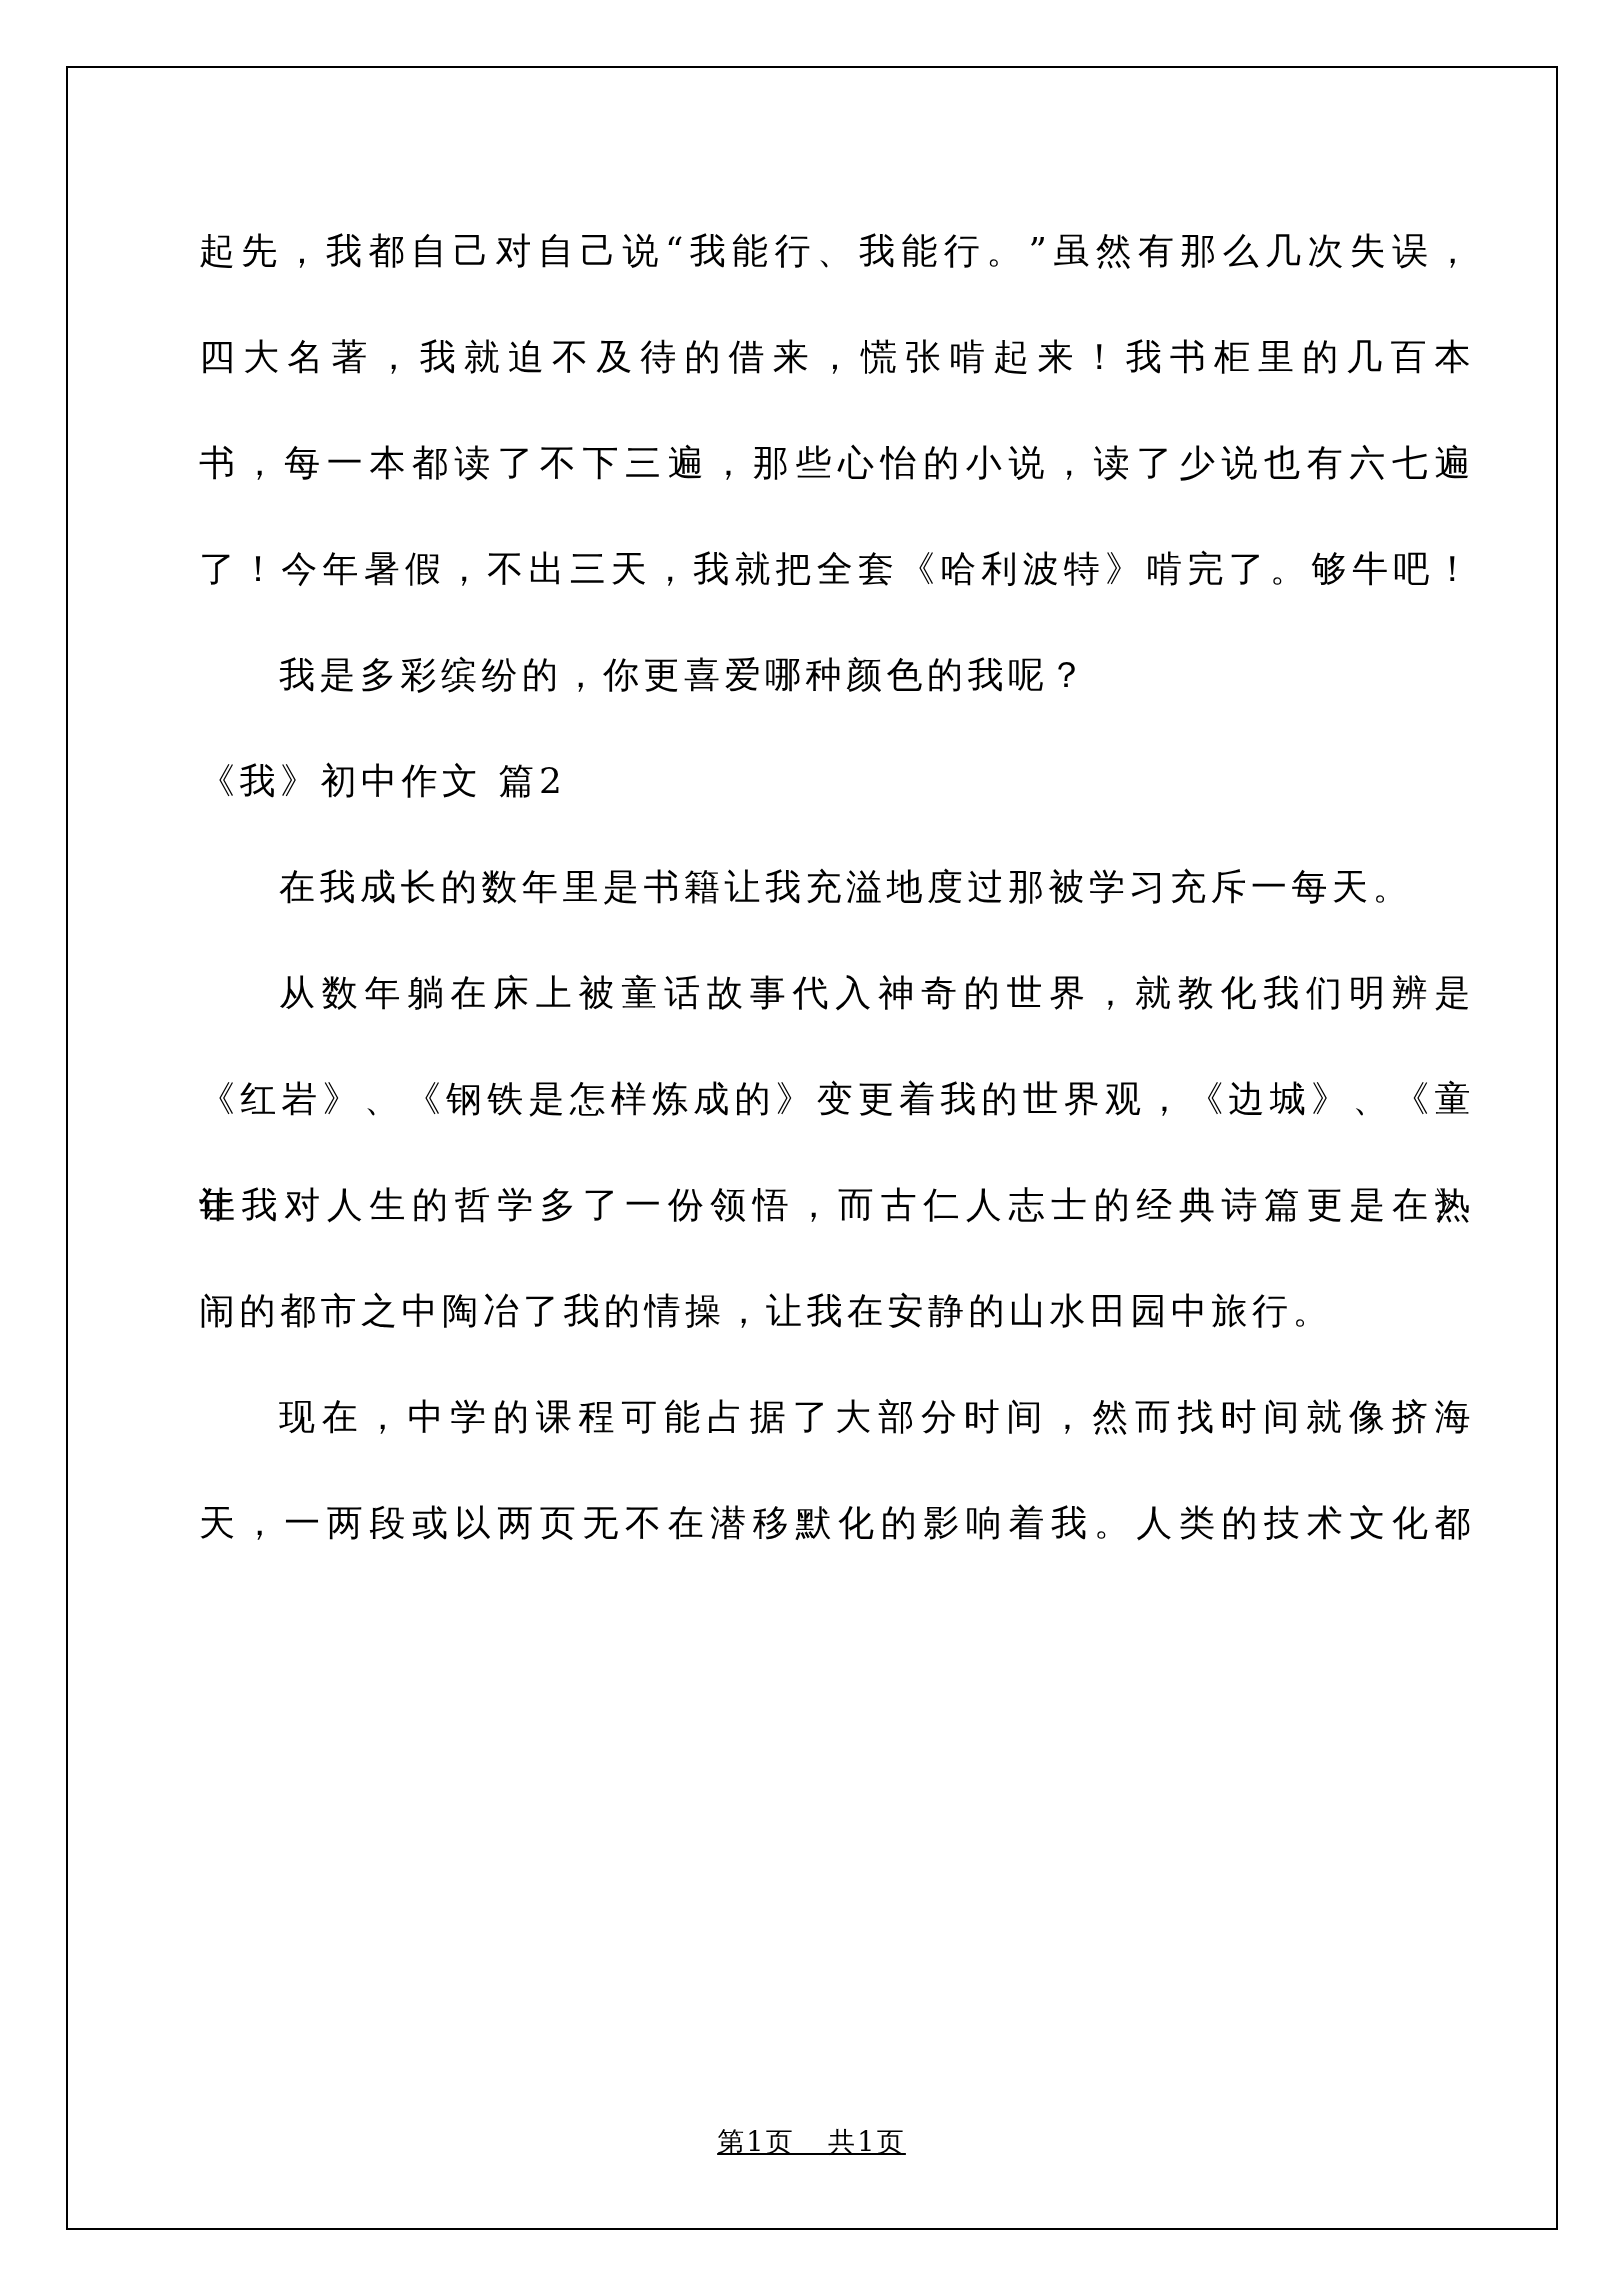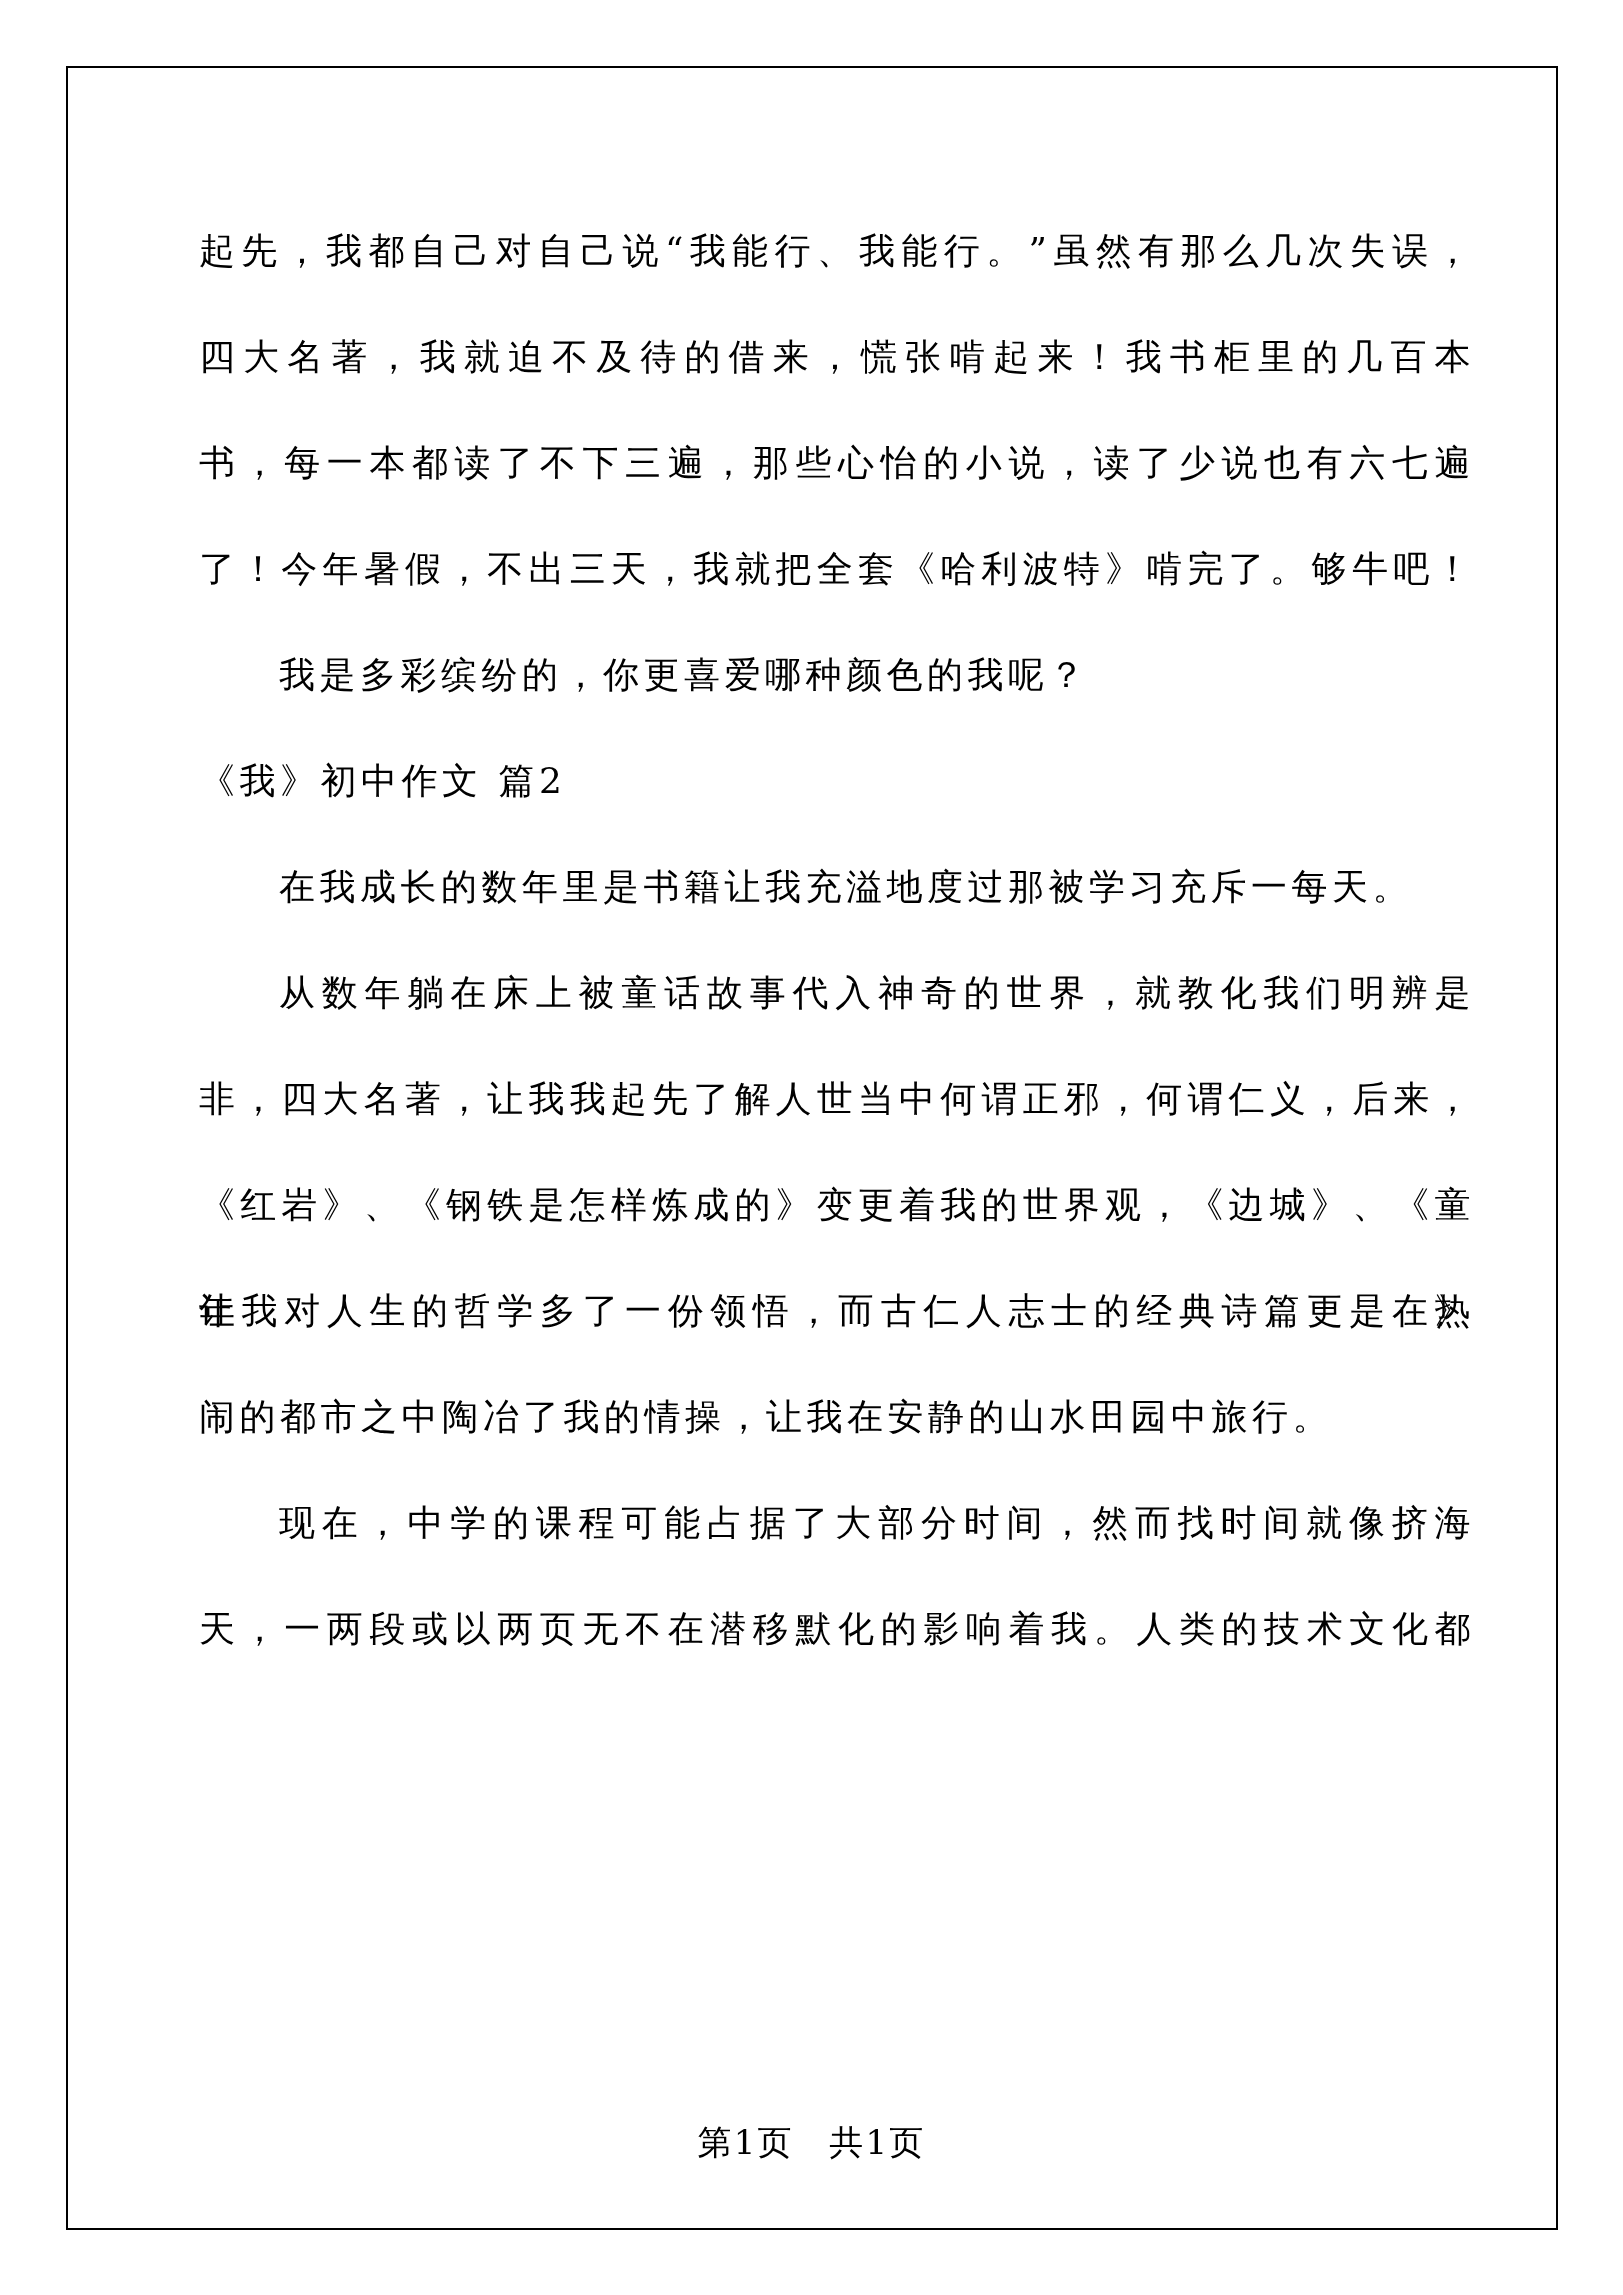--- a/index.html
+++ b/index.html
@@ -48,40 +48,40 @@
     text-indent: 80px;
   }
   .page-footer {
     position: absolute;
     left: 0;
     right: 0;
     top: 2124px;
     height: 36px;
     line-height: 36px;
     text-align: center;
-    font-size: 34px;
+    font-size: 27px;
     letter-spacing: 2.2px;
     word-spacing: 22.4px;
+    text-decoration: underline;
   }
 </style>
 </head>
 <body>
 
 <div class="page-frame"></div>
 
 <div class="text-block">
   <div class="line just">起先，我都自己对自己说“我能行、我能行。”虽然有那么几次失误，</div>
   <div class="line just">四大名著，我就迫不及待的借来，慌张啃起来！我书柜里的几百本</div>
   <div class="line just">书，每一本都读了不下三遍，那些心怡的小说，读了少说也有六七遍</div>
   <div class="line just">了！今年暑假，不出三天，我就把全套《哈利波特》啃完了。够牛吧！</div>
   <div class="line indent">我是多彩缤纷的，你更喜爱哪种颜色的我呢？</div>
   <div class="line">《我》初中作文 篇2</div>
   <div class="line indent">在我成长的数年里是书籍让我充溢地度过那被学习充斥一每天。</div>
   <div class="line just indent">从数年躺在床上被童话故事代入神奇的世界，就教化我们明辨是</div>
-  <div class="line just">非，四大名著，让我我起先了解人世当中何谓正邪，何谓仁义，后来，</div>
   <div class="line just">《红岩》、《钢铁是怎样炼成的》变更着我的世界观，《边城》、《童年》</div>
   <div class="line just">让我对人生的哲学多了一份领悟，而古仁人志士的经典诗篇更是在热</div>
   <div class="line">闹的都市之中陶冶了我的情操，让我在安静的山水田园中旅行。</div>
   <div class="line just indent">现在，中学的课程可能占据了大部分时间，然而找时间就像挤海</div>
   <div class="line just">天，一两段或以两页无不在潜移默化的影响着我。人类的技术文化都</div>
 </div>
 
 <div class="page-footer">第1页 共1页</div>
 
 

